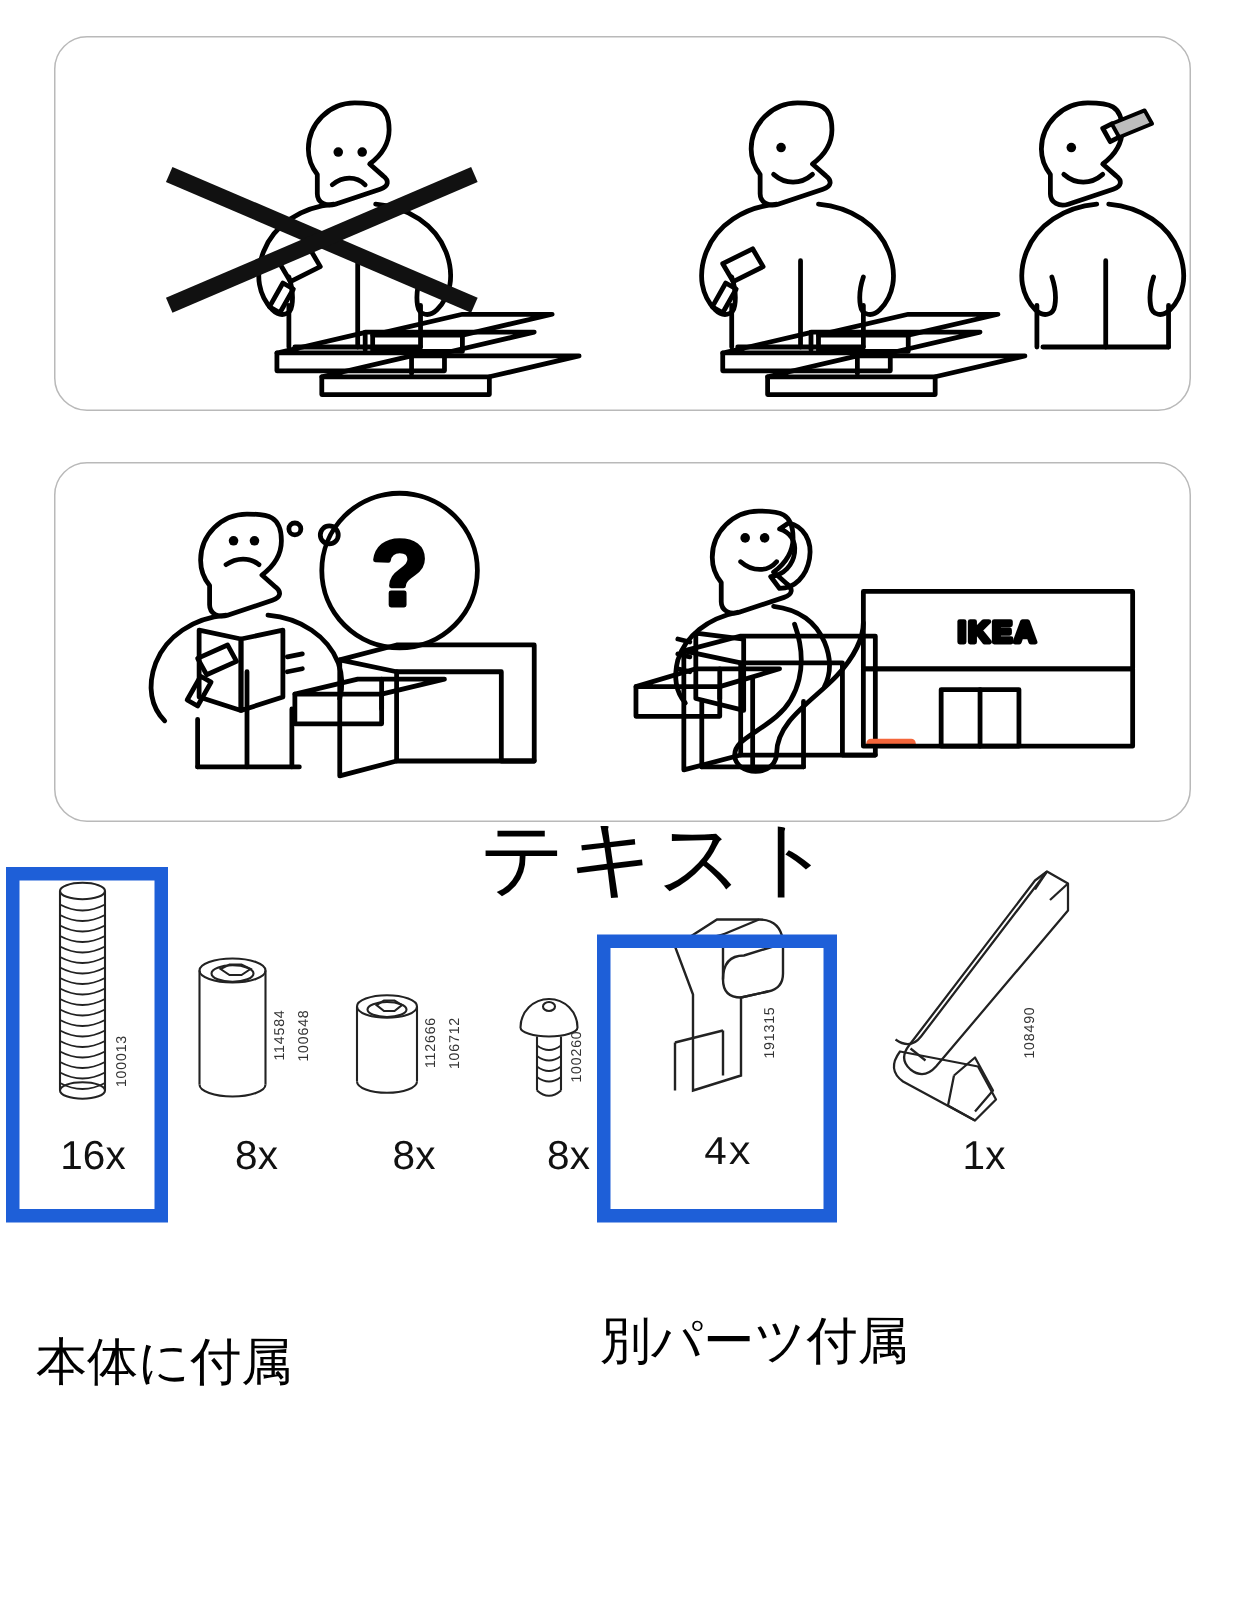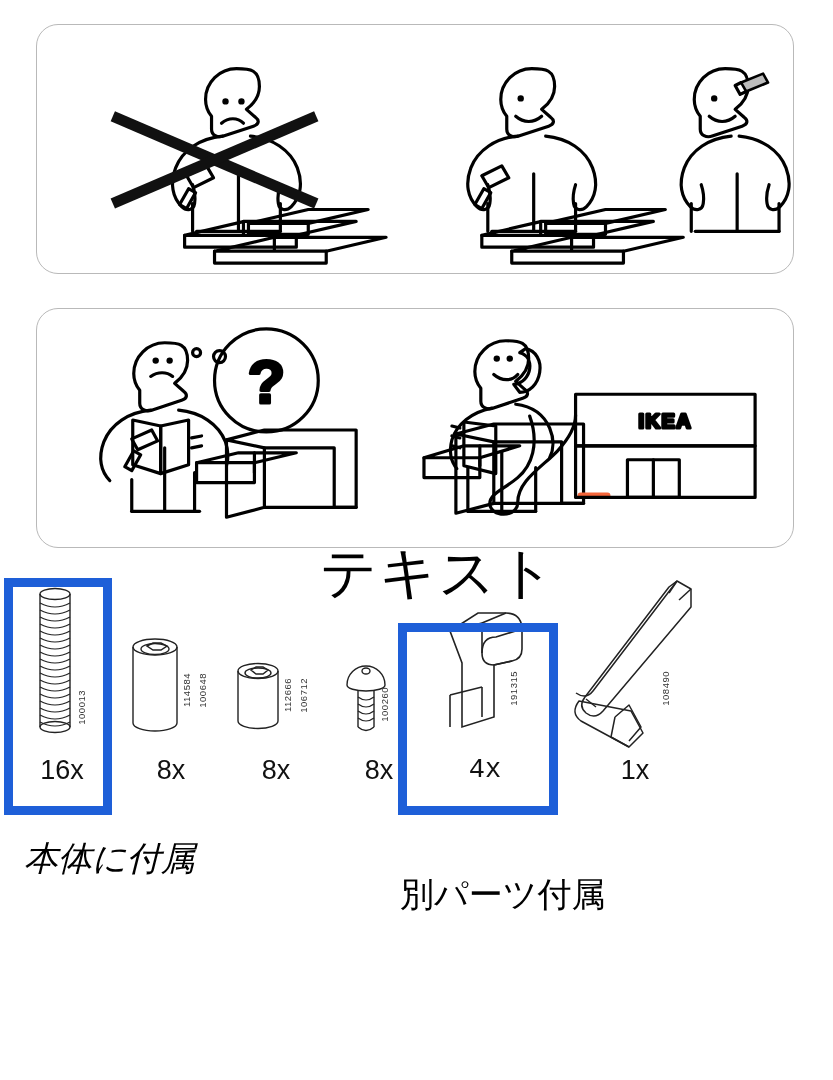--- a/index.html
+++ b/index.html
@@ -73,42 +73,42 @@
     transform:rotate(180deg);
     font-family:"Liberation Sans",sans-serif;
     white-space:nowrap;
   }
 
   #part-0{left:8px;}
   #part-1{left:117px;}
   #part-2{left:222px;}
   #part-3{left:325px;}
   #part-4{left:420px;}
-  #part-5{left:565px;}
+  #part-5{left:586px;}
 
   
   .highlight{
     position:absolute;
     border:9px solid #1e5fd8;
     box-sizing:border-box;
     background:transparent;
     pointer-events:none;
   }
   #highlight-left{left:4px;top:578px;width:108px;height:237px;}
   #highlight-right{left:398px;top:623px;width:160px;height:192px;}
 
   .jp-footer{
     position:absolute;
     font-size:34px;
     line-height:40px;
     font-family:"DejaVu Sans","Liberation Sans",sans-serif;
     color:#000;
     white-space:nowrap;
   }
-  #footer-left{left:24px;top:838px;font-style:italic;}
+  #footer-left{left:24px;top:888px;}
   #footer-right{left:400px;top:838px;margin-top:36px;}
 
   .ikea-sign-text{
     font-family:"Liberation Sans",sans-serif;
     font-weight:bold;
     font-size:20px;
     letter-spacing:1.5px;
     fill:#000;
   }
   .qmark{

